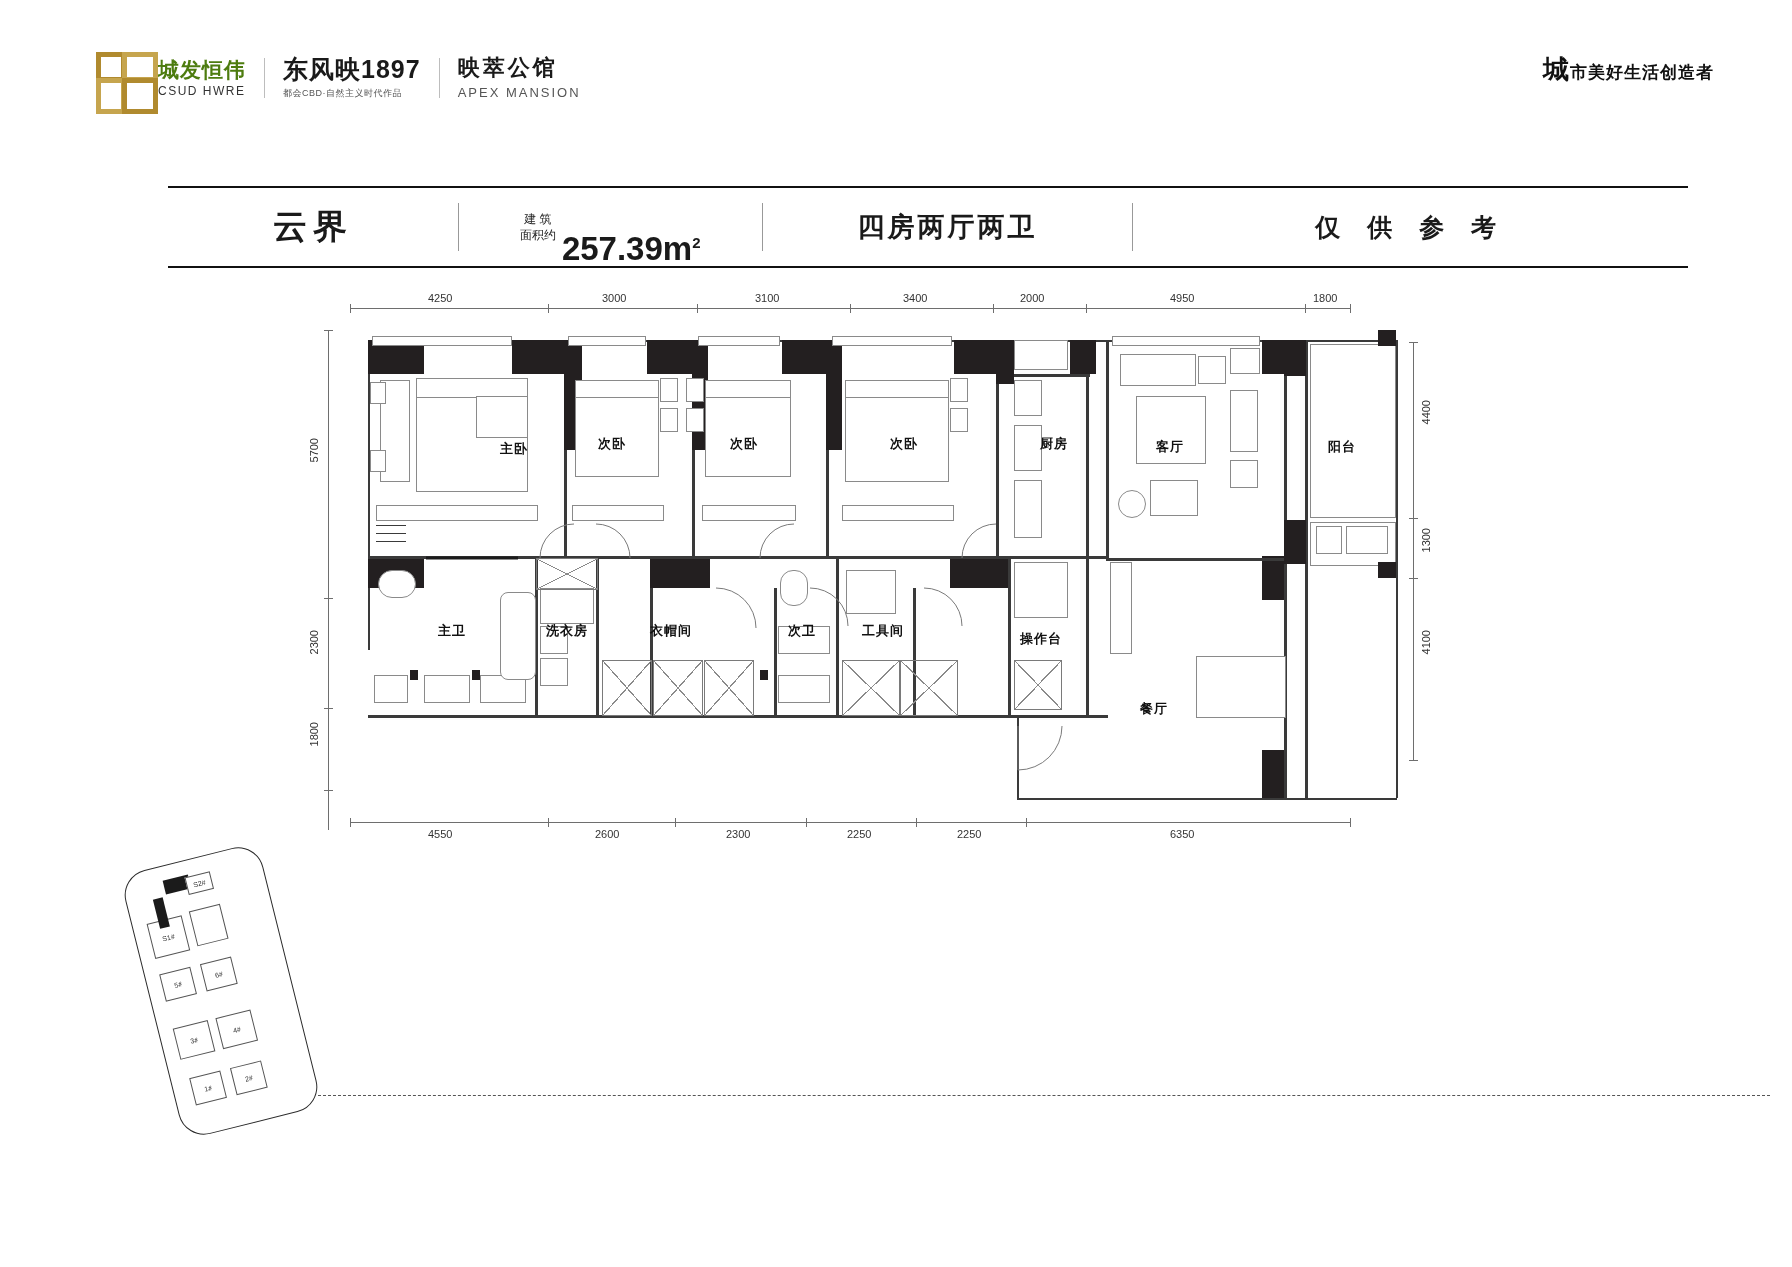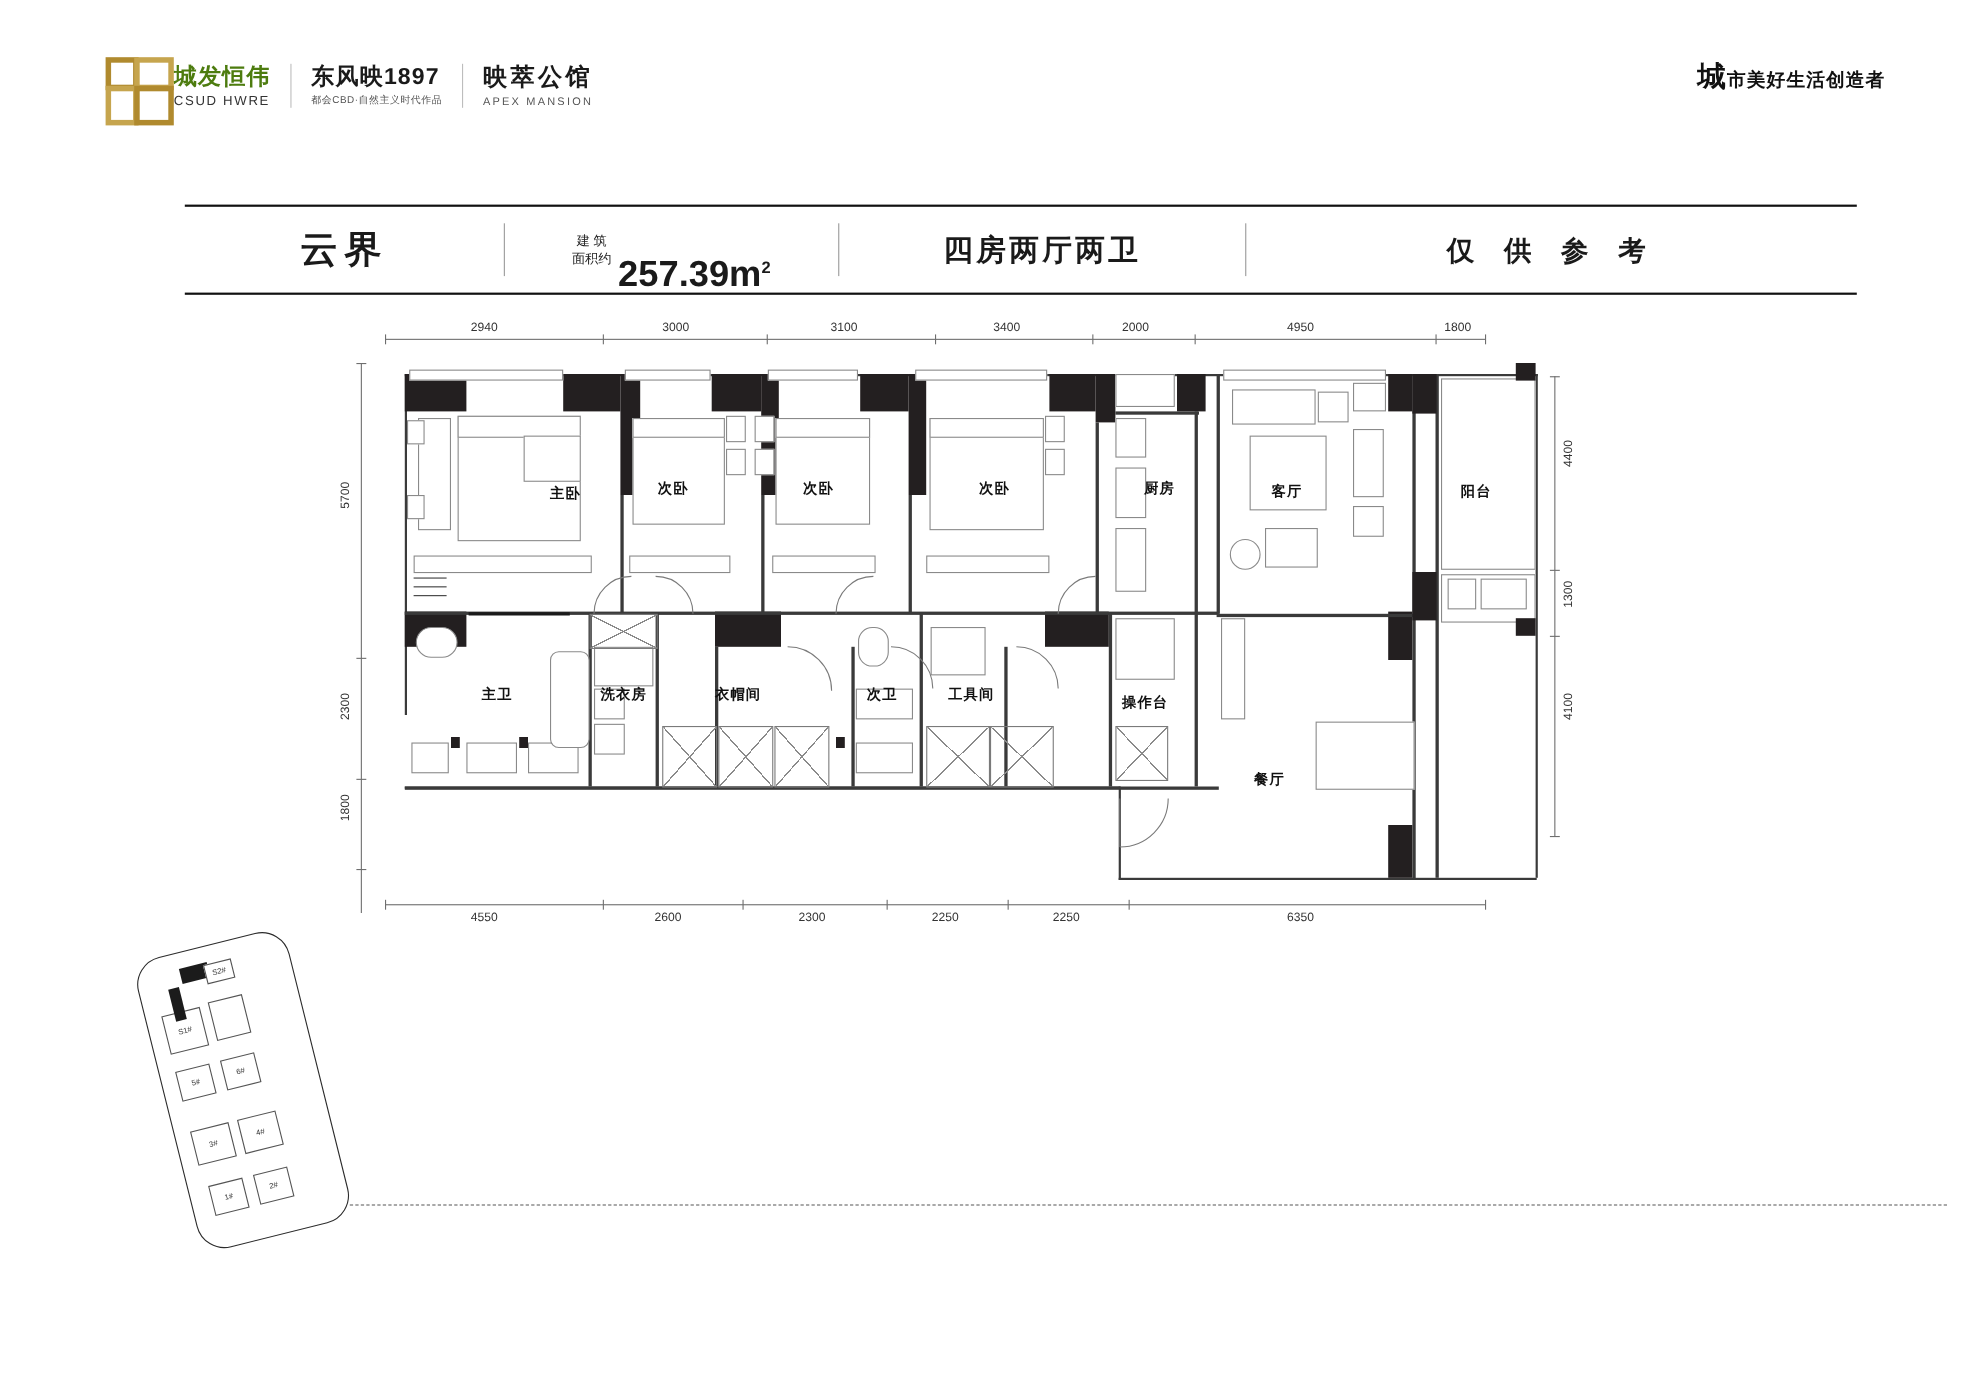--- a/index.html
+++ b/index.html
@@ -19,24 +19,24 @@
   .logo-mark .sq{position:absolute;border:5px solid #b08a2e;}
   .logo-mark .s1{left:0;top:0;width:20px;height:20px;}
   .logo-mark .s2{left:26px;top:0;width:26px;height:20px;border-color:#c6a54e;}
   .logo-mark .s3{left:0;top:26px;width:20px;height:26px;border-color:#c6a54e;}
   .logo-mark .s4{left:26px;top:26px;width:26px;height:26px;}
   .logo-text{margin-left:10px;display:flex;flex-direction:column;justify-content:center;}
   .logo-cn{font-size:21px;font-weight:700;letter-spacing:1px;color:#4d7c0f;line-height:1.15;}
   .logo-en{font-size:12px;letter-spacing:1.5px;color:#333;line-height:1.2;margin-top:2px;}
   .vsep{width:1px;height:40px;background:#bdbdbd;margin:0 18px;}
   .proj{display:flex;flex-direction:column;justify-content:center;}
-  .proj-main{font-size:21px;font-weight:700;letter-spacing:1px;line-height:1.1;}
+  .proj-main{font-size:25px;font-weight:700;letter-spacing:1px;line-height:1.1;}
   .proj-sub{font-size:9px;color:#555;letter-spacing:.5px;margin-top:4px;}
   .proj2-main{font-size:22px;font-weight:700;letter-spacing:3px;line-height:1.1;}
-  .proj2-sub{font-size:10px;color:#555;letter-spacing:2px;margin-top:5px;text-align:center;}
+  .proj2-sub{font-size:13px;color:#555;letter-spacing:2px;margin-top:5px;text-align:center;}
 
   .slogan{position:absolute;right:78px;top:52px;font-size:26px;font-weight:700;letter-spacing:1px;
           font-family:"DejaVu Serif","Liberation Serif",serif;color:#111;}
   .slogan .small{font-size:17px;}
 
   
   .titlebar{position:absolute;left:168px;top:186px;width:1520px;height:78px;
             border-top:2px solid #111;border-bottom:2px solid #111;display:flex;align-items:center;}
   .tb-cell{display:flex;align-items:center;justify-content:center;height:100%;}
   .tb-div{width:1px;height:48px;background:#999;}
@@ -138,21 +138,21 @@
 
     <div class="dimline" style="left:0;top:-22px;width:1000px;height:1px;"></div>
     <div class="dimtick" style="left:0;top:-26px;"></div>
     <div class="dimtick" style="left:198px;top:-26px;"></div>
     <div class="dimtick" style="left:347px;top:-26px;"></div>
     <div class="dimtick" style="left:500px;top:-26px;"></div>
     <div class="dimtick" style="left:643px;top:-26px;"></div>
     <div class="dimtick" style="left:736px;top:-26px;"></div>
     <div class="dimtick" style="left:955px;top:-26px;"></div>
     <div class="dimtick" style="left:1000px;top:-26px;"></div>
-    <div class="dimtxt" style="left:78px;top:-38px;">2940</div>
+    <div class="dimtxt" style="left:78px;top:-38px;">4250</div>
     <div class="dimtxt" style="left:252px;top:-38px;">3000</div>
     <div class="dimtxt" style="left:405px;top:-38px;">3100</div>
     <div class="dimtxt" style="left:553px;top:-38px;">3400</div>
     <div class="dimtxt" style="left:670px;top:-38px;">2000</div>
     <div class="dimtxt" style="left:820px;top:-38px;">4950</div>
     <div class="dimtxt" style="left:963px;top:-38px;">1800</div>
 
     <div class="dimline" style="left:-22px;top:0;width:1px;height:500px;"></div>
     <div class="dimtick" style="left:-26px;top:0;width:9px;height:1px;"></div>
     <div class="dimtick" style="left:-26px;top:268px;width:9px;height:1px;"></div>

